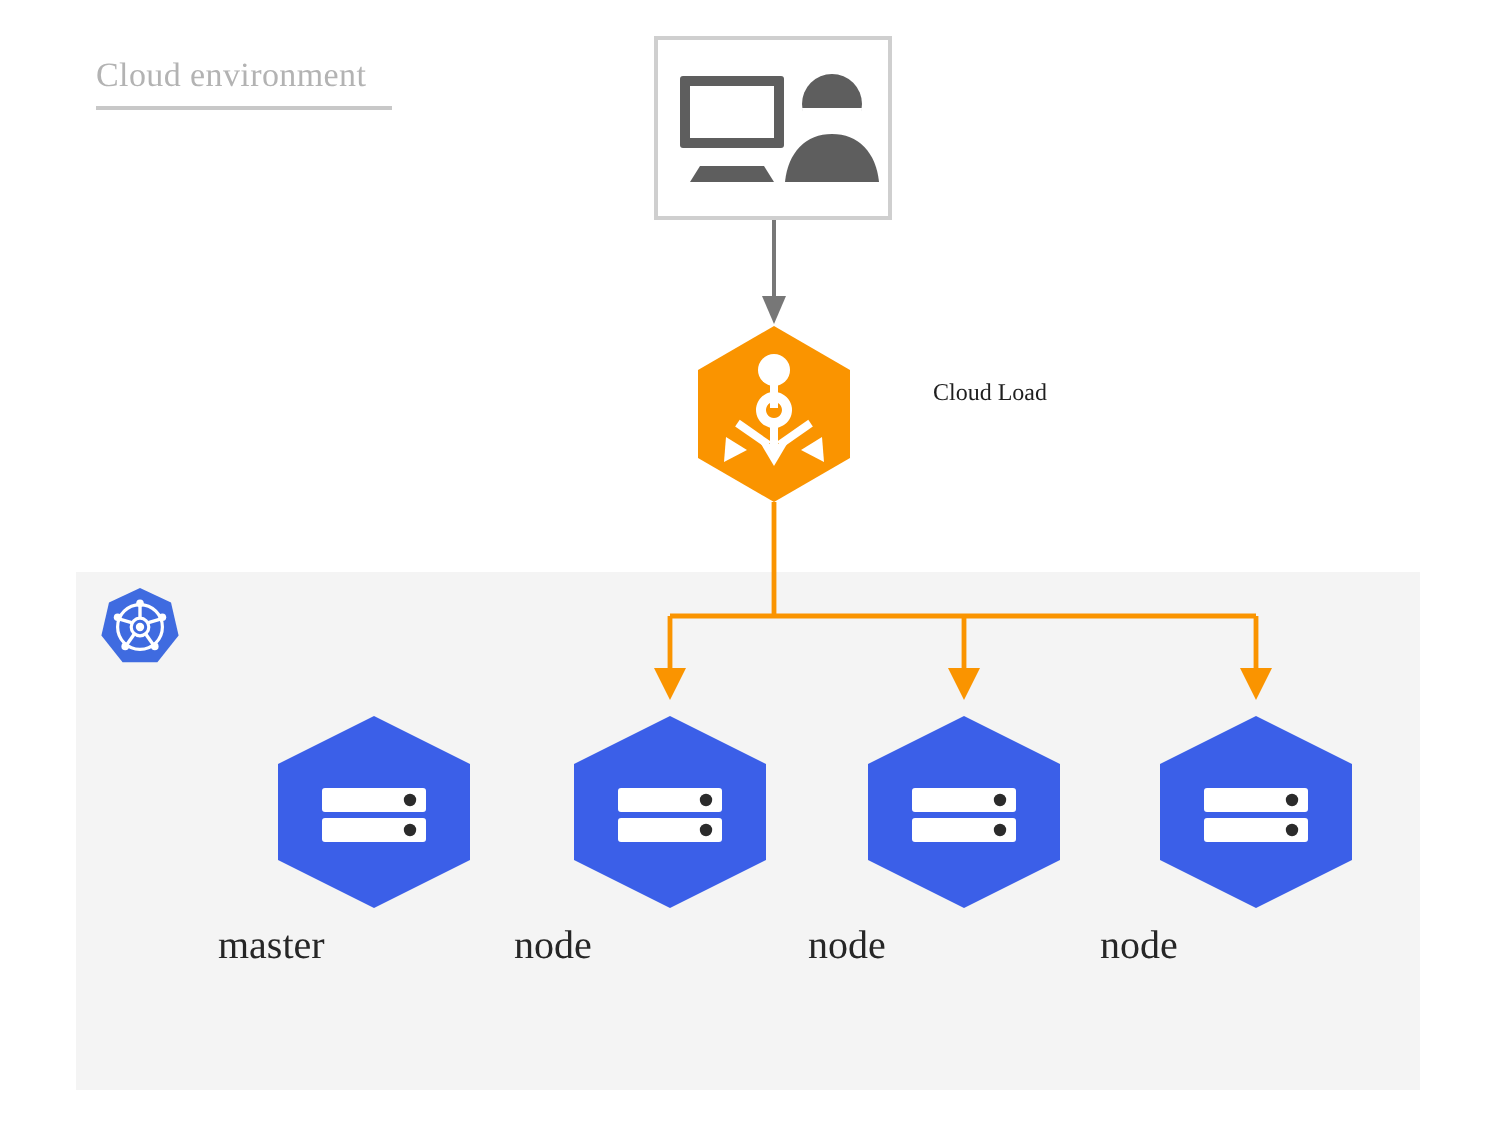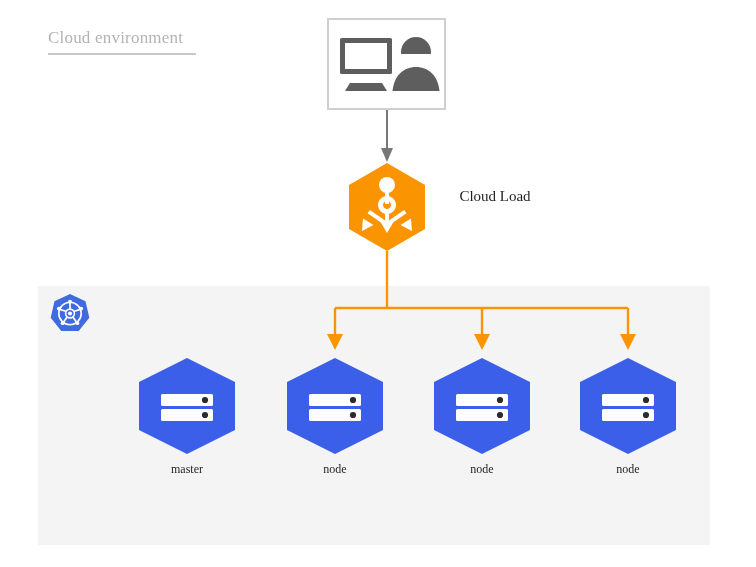--- a/index.html
+++ b/index.html
@@ -69,42 +69,41 @@
     position: absolute;
     width: 96px;
     height: 96px;
   }
   .hexnode svg { display: block; }
   .node-label {
     position: absolute;
     top: 104px;
     left: -30px;
     width: 156px;
-    text-align: center;
-    font-size: 12px;
+    font-size: 20px;
     color: #262626;
     white-space: nowrap;
   }
 
   
   .lb-hex {
     position: absolute;
     left: 349px;
     top: 163px;
     width: 76px;
     height: 88px;
   }
   .lb-hex svg { display: block; }
   .lb-label {
     position: absolute;
     left: 440px;
     top: 186px;
     width: 110px;
     text-align: center;
-    font-size: 15px;
+    font-size: 12px;
     line-height: 21px;
     color: #1f1f1f;
   }
 
   
   .k8s-badge {
     position: absolute;
     left: 48px;
     top: 292px;
     width: 44px;

